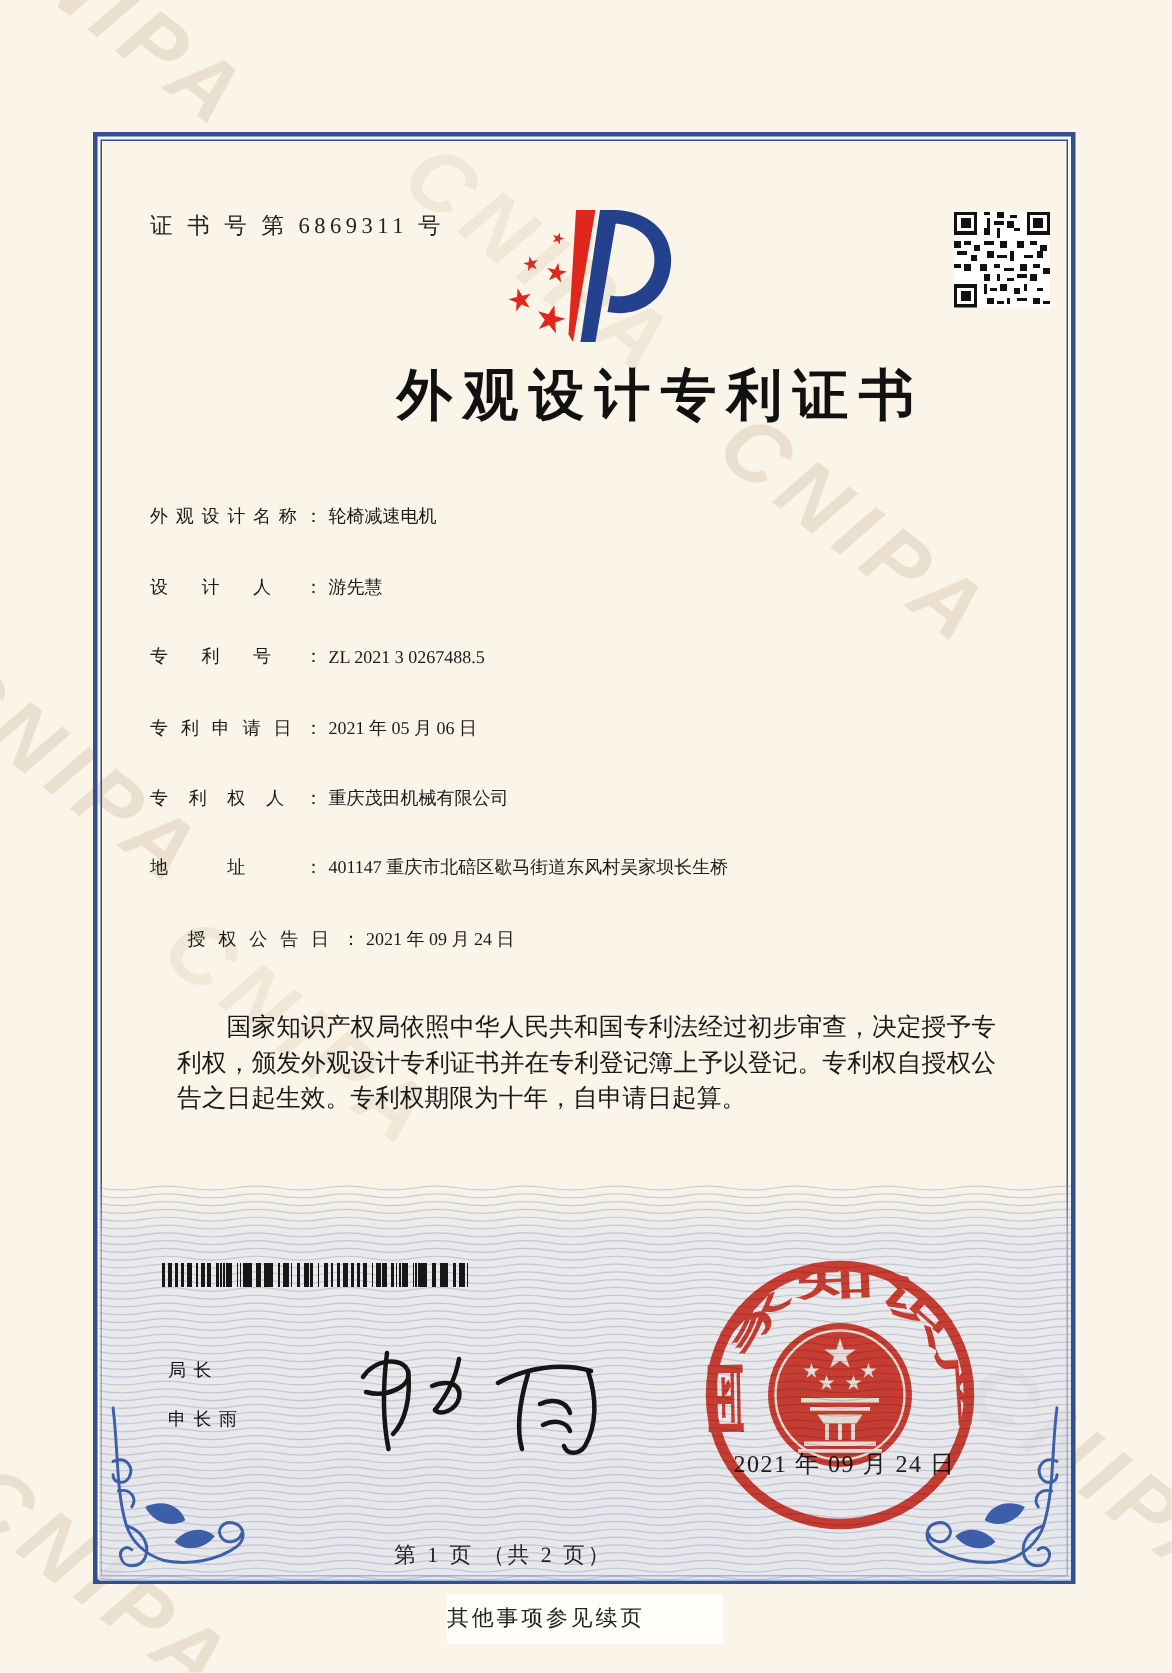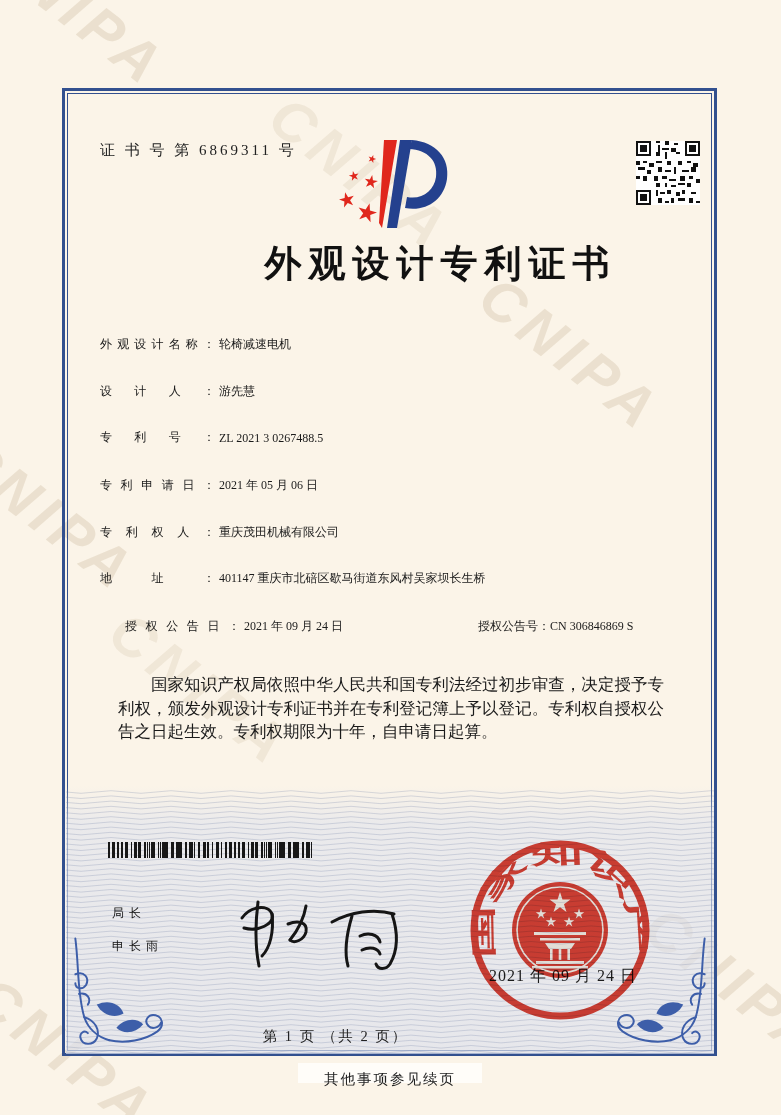--- a/index.html
+++ b/index.html
@@ -68,22 +68,22 @@
   .seal{position:absolute;left:460px;top:830px;z-index:5;mix-blend-mode:multiply;opacity:.88;}
   .seal-date{
     position:absolute;left:468px;top:966px;width:190px;text-align:center;
     font-size:16px;letter-spacing:1px;color:#1c1c1c;z-index:4;white-space:nowrap;
   }
   .page-info{
     position:absolute;left:68px;width:535px;top:1027px;text-align:center;
     font-size:14.5px;letter-spacing:2px;z-index:3;color:#222;
   }
   .cont-note{
-    position:absolute;left:298px;top:1063px;width:184px;height:20px;background:#fffdf9;
-    text-align:center;line-height:33px;font-size:14.5px;letter-spacing:2px;z-index:3;color:#222;
+    position:absolute;left:298px;top:1063px;width:184px;height:33px;background:#fffdf9;
+    line-height:33px;font-size:14.5px;letter-spacing:2px;z-index:3;color:#222;
   }
 </style>
 </head>
 <body>
 
 <div class="wm" style="left:-30px;top:-25px;">CNIPA</div>
 <div class="wm faint" style="left:255px;top:140px;">CNIPA</div>
 <div class="wm" style="left:465px;top:320px;">CNIPA</div>
 <div class="wm" style="left:-60px;top:480px;">CNIPA</div>
 <div class="wm faint" style="left:95px;top:655px;">CNIPA</div>
@@ -266,23 +266,20 @@
   <span class="flabel">专利申请日：</span><span class="fvalue">2021 年 05 月 06 日</span>
 </div>
 <div class="frow" style="top:524px;">
   <span class="flabel">专利权人：</span><span class="fvalue">重庆茂田机械有限公司</span>
 </div>
 <div class="frow" style="top:570px;">
   <span class="flabel">地址：</span><span class="fvalue">401147 重庆市北碚区歇马街道东风村吴家坝长生桥</span>
 </div>
 <div class="frow" style="top:618px;margin-left:25px;">
   <span class="flabel">授权公告日：</span><span class="fvalue">2021 年 09 月 24 日</span>
-  <span class="grant-no">
-    <span>授权公告号：</span><span>CN 306846869 S</span>
-  </span>
 </div>
 
 <div class="paras">
   <p>国家知识产权局依照中华人民共和国专利法经过初步审查，决定授予专利权，颁发外观设计专利证书并在专利登记簿上予以登记。专利权自授权公告之日起生效。专利权期限为十年，自申请日起算。</p>
 </div>
 
 <div class="barcode"></div>
 
 <div class="dir-title">局长</div>
 <div class="dir-name">申长雨</div>

